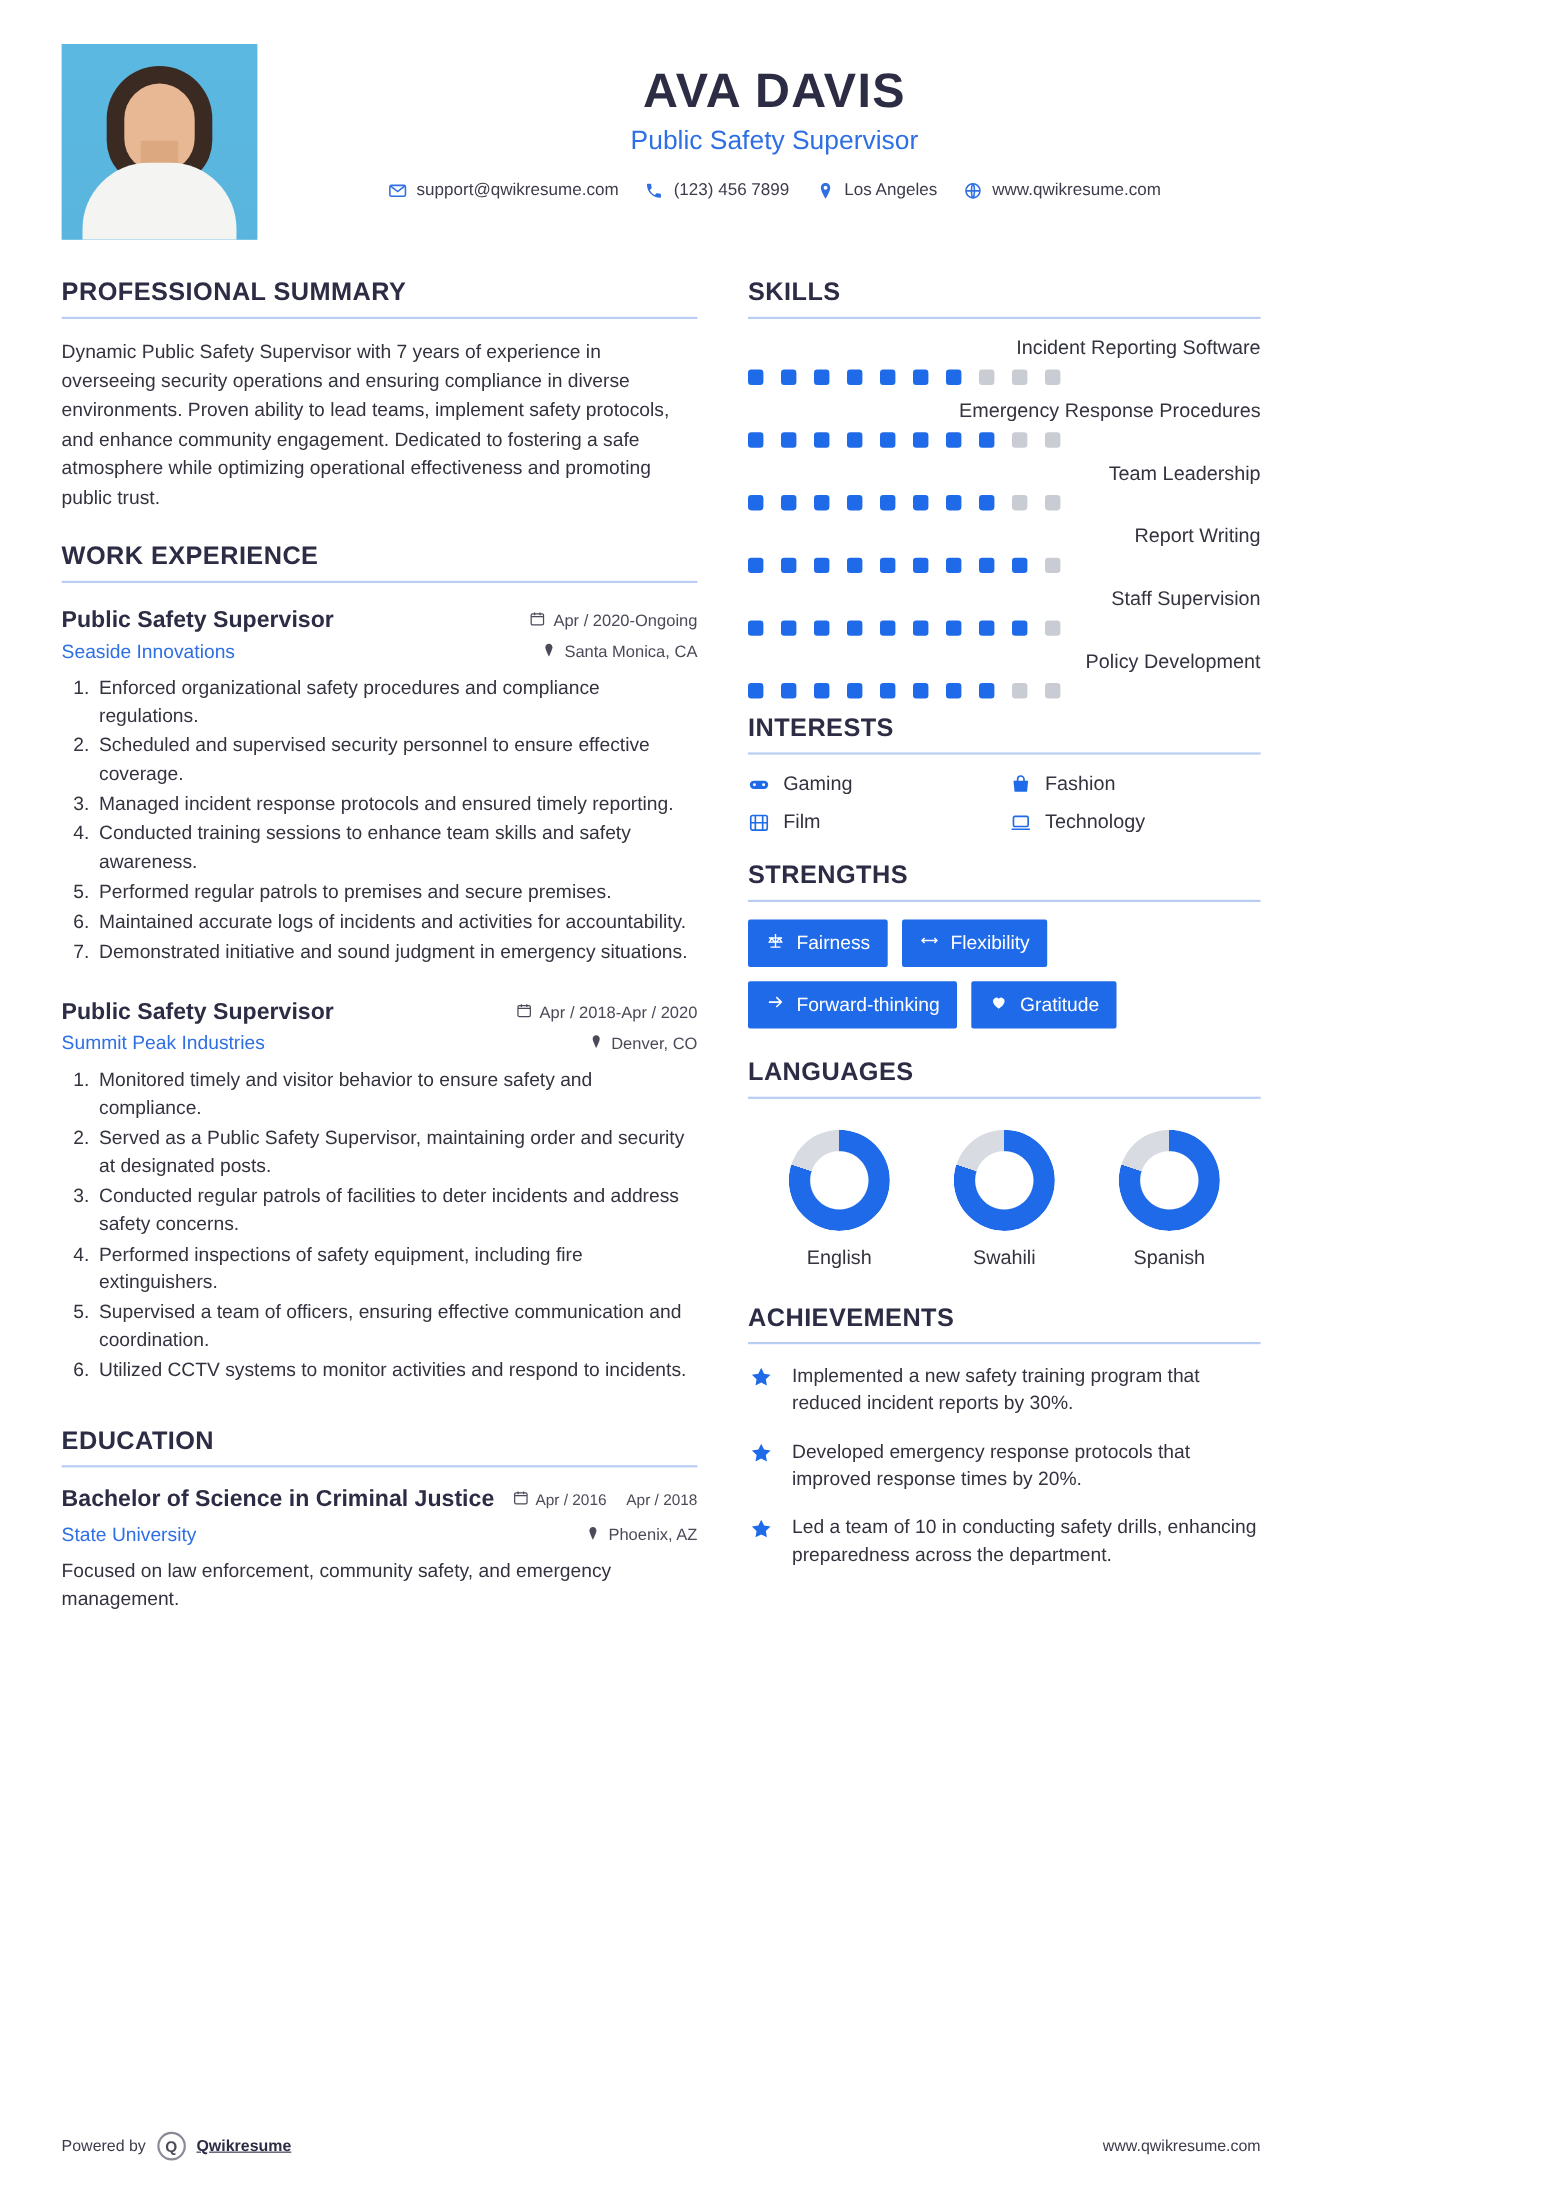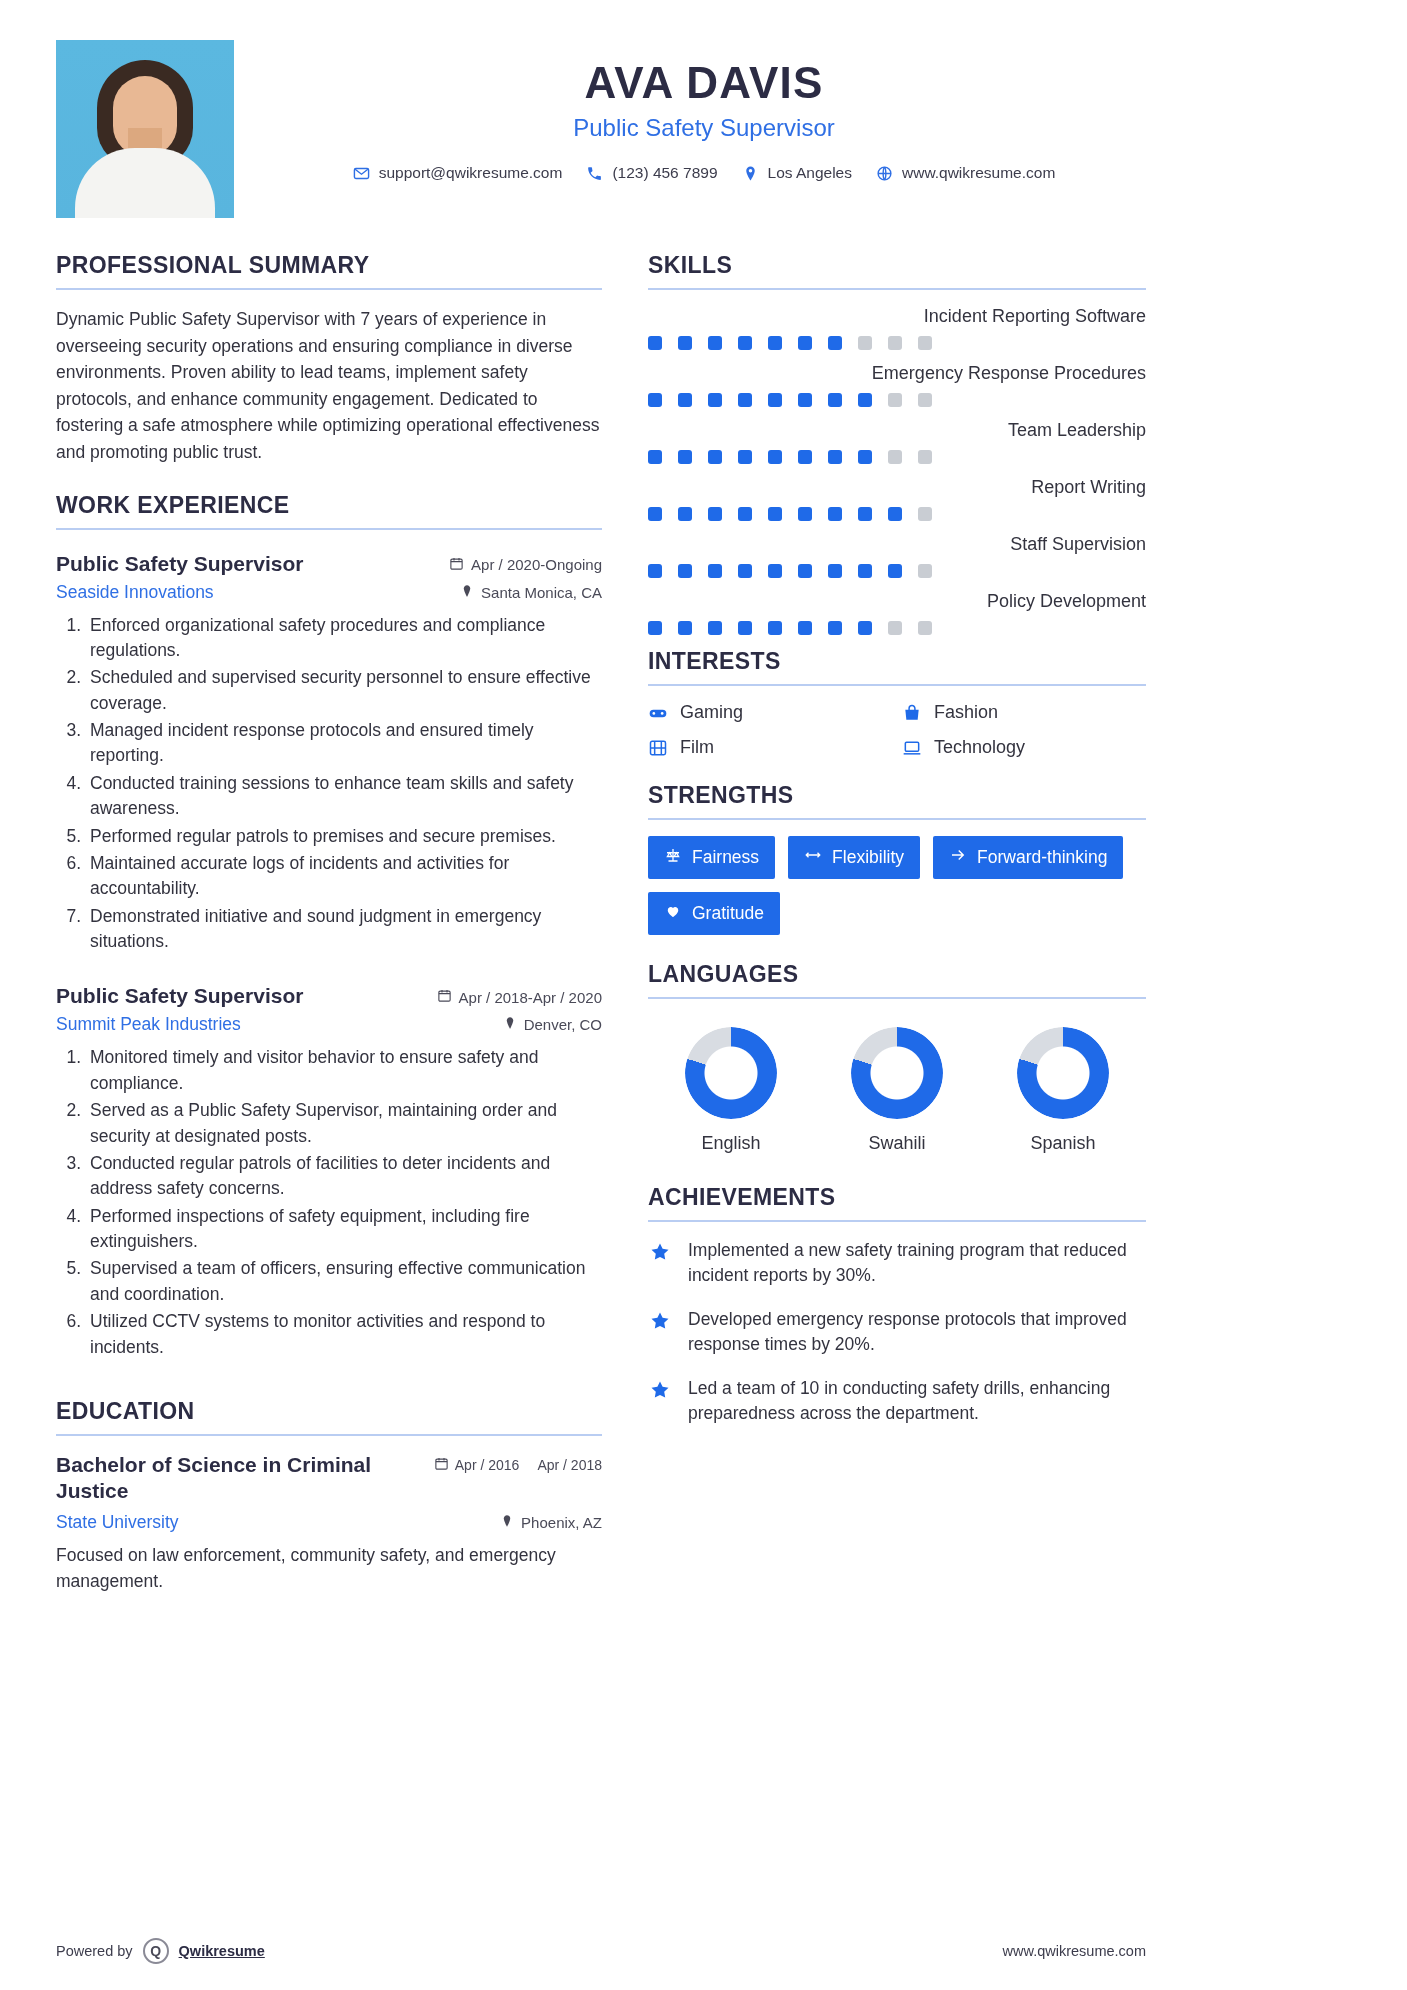--- a/index.html
+++ b/index.html
@@ -161,21 +161,21 @@
     color: #fff;
     font-size: 17.5px;
     padding: 10px 16px;
     display: inline-flex;
     align-items: center;
     gap: 10px;
     border-radius: 2px;
   }
 
   
-  .langs { display: flex; justify-content: space-between; padding: 12px 8px 0 8px; gap: 16px; }
+  .langs { display: flex; justify-content: space-between; padding: 12px 8px 0 8px; }
   .lang { width: 150px; text-align: center; }
   .ring { width: 92px; height: 92px; margin: 0 auto; border-radius: 50%; }
   .lang-label { font-size: 18px; margin-top: 14px; color: #33333f; }
 
   
   .ach { display: flex; gap: 14px; margin-bottom: 18px; }
   .ach .star { color: #1f6ae8; flex: 0 0 26px; padding-top: 3px; }
   .ach-text { font-size: 17.5px; line-height: 1.45; color: #33333f; }
 
   

